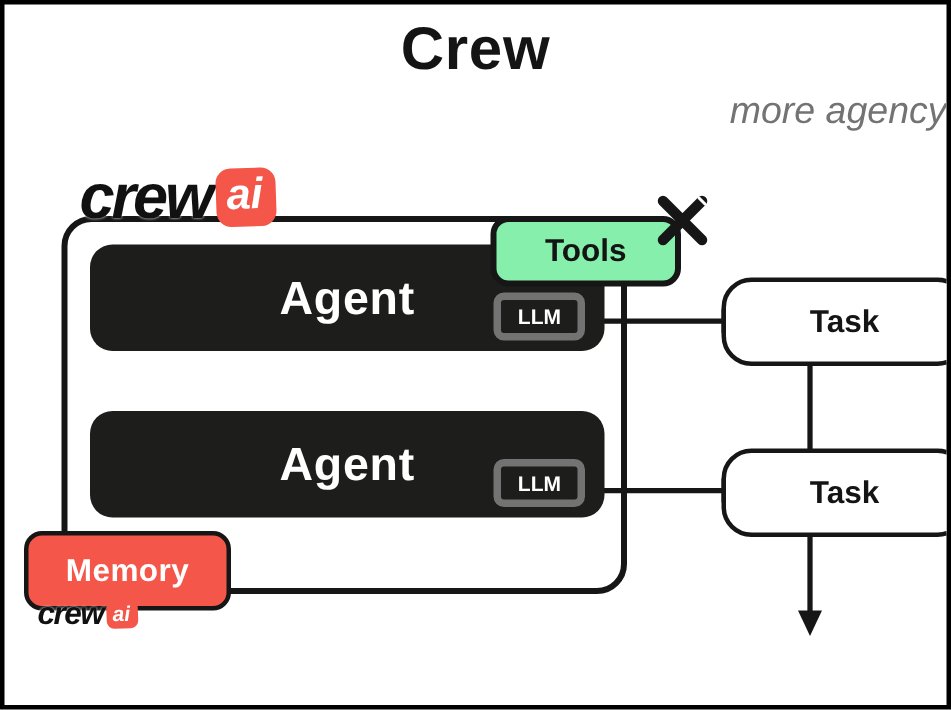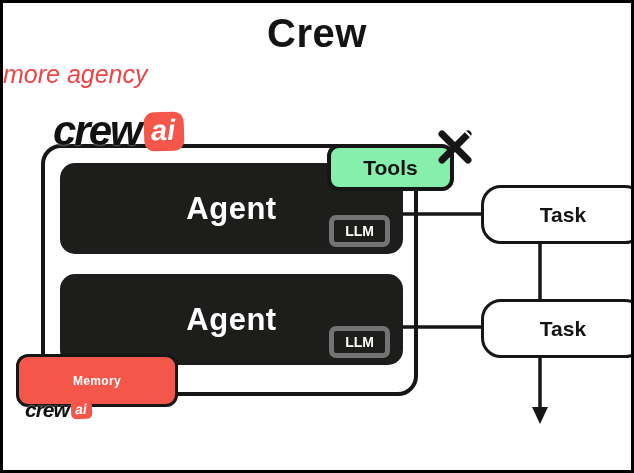--- a/index.html
+++ b/index.html
@@ -12,22 +12,22 @@
   .canvas{
     position:relative;width:634px;height:473px;background:#ffffff;
     border:3px solid #000;overflow:hidden;
   }
   
   .title{
     position:absolute;top:8px;left:0;width:100%;text-align:center;
     font-size:40px;font-weight:800;color:#141414;letter-spacing:.5px;
   }
   .subtitle{
-    position:absolute;top:57px;left:0;width:100%;text-align:left;
-    font-size:25px;font-style:italic;color:#ef4444;
+    position:absolute;top:57px;left:0;width:100%;text-align:right;
+    font-size:25px;font-style:italic;color:#737373;
   }
   
   .logo-big{
     position:absolute;left:50px;top:107px;display:flex;align-items:center;z-index:5;
   }
   .logo-crew{
     font-size:42px;font-weight:800;font-style:italic;color:#111;
     letter-spacing:-2px;line-height:1;
     text-shadow:0 0 2px #fff;
   }
@@ -44,41 +44,41 @@
   
   .tools-box{
     position:absolute;left:324px;top:141px;width:127px;height:47px;
     background:#86efac;border:4px solid var(--line-black);border-radius:12px;
     display:flex;align-items:center;justify-content:center;z-index:6;
     font-size:21px;font-weight:800;color:#141414;
   }
   .tools-icon{position:absolute;left:430px;top:122px;width:44px;height:44px;z-index:7;}
   
   .agent{
-    position:absolute;left:57px;width:343px;height:91px;
+    position:absolute;left:57px;width:343px;height:71px;
     background:var(--box-black);border-radius:15px;z-index:4;
   }
   .agent-1{top:160px;}
   .agent-2{top:271px;}
   .agent-label{
     position:absolute;left:0;top:0;width:100%;height:100%;
     display:flex;align-items:center;justify-content:center;
     color:#fff;font-size:31px;font-weight:800;letter-spacing:.5px;
   }
   .llm-badge{
     position:absolute;right:13px;bottom:7px;
     background:var(--box-black);border:5px solid #737373;border-radius:7px;
     color:#ffffff;font-size:14px;font-weight:800;padding:4px 11px;line-height:1;
   }
   
   .memory-box{
-    position:absolute;left:13px;top:351px;width:162px;height:53px;
+    position:absolute;left:13px;top:351px;width:138px;height:53px;
     background:var(--accent-coral);border:3px solid var(--line-black);border-radius:12px;
     display:flex;align-items:center;justify-content:center;z-index:8;
-    color:#fff;font-size:12px;font-weight:800;letter-spacing:.3px;
+    color:#fff;font-size:21px;font-weight:800;letter-spacing:.3px;
   }
   
   .logo-small{
     position:absolute;left:22px;top:396px;display:flex;align-items:center;z-index:9;
   }
   .logo-small .logo-crew{font-size:21px;letter-spacing:-1px;}
   .logo-small .logo-ai{font-size:14px;padding:2px 5px 3px 4px;border-radius:5px;margin-left:2px;}
   
   .task{
     position:absolute;left:478px;width:164px;height:59px;

